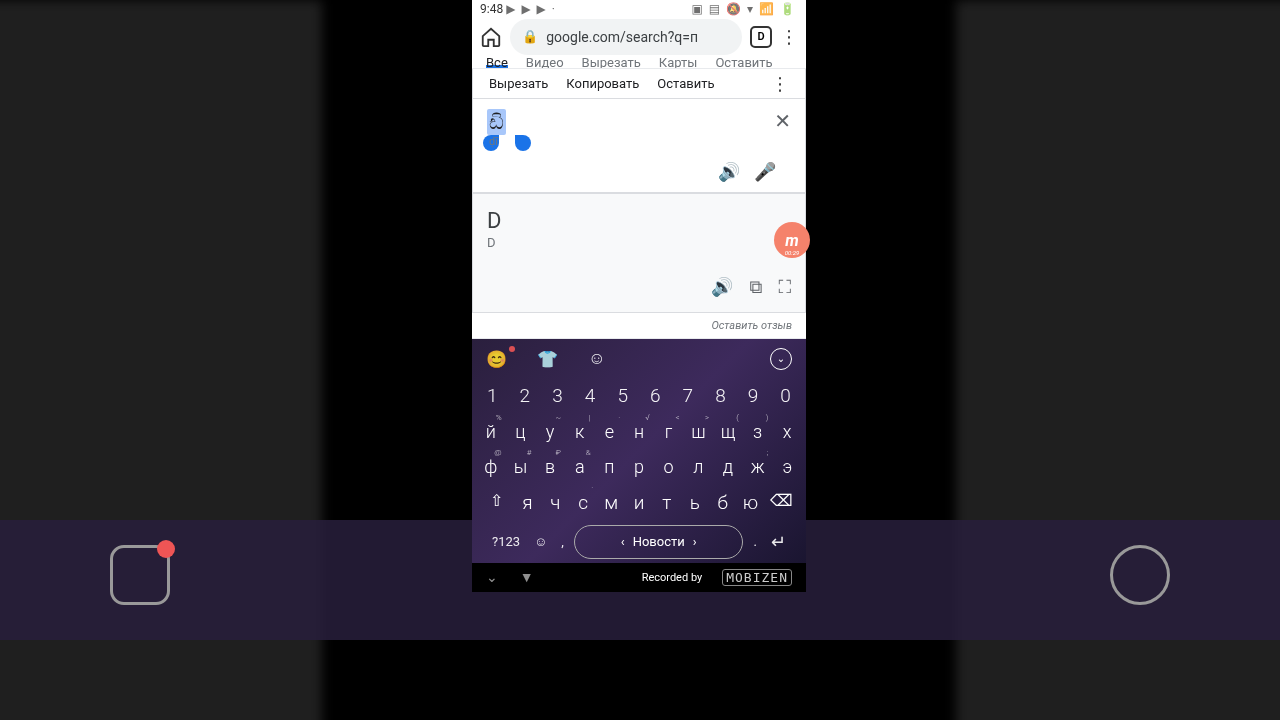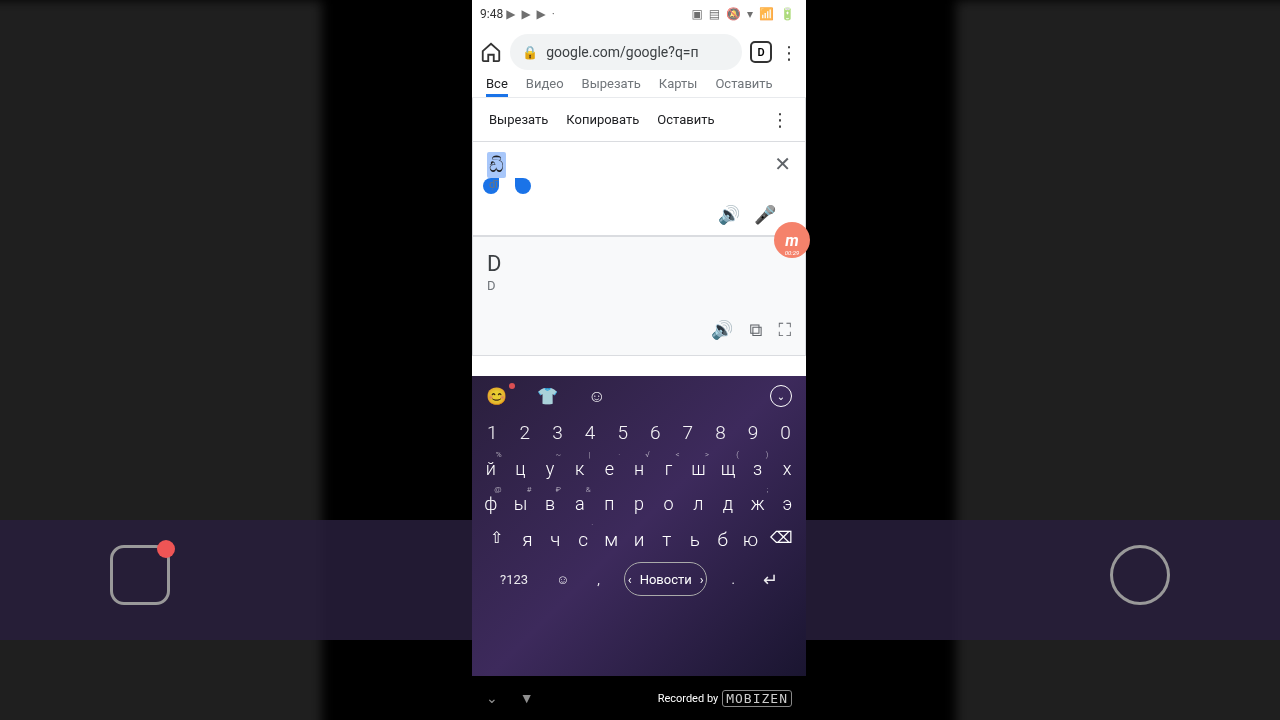--- a/index.html
+++ b/index.html
@@ -5,21 +5,21 @@
 *{margin:0;padding:0;box-sizing:border-box;font-family:Roboto,Arial,sans-serif}
 body{width:1280px;height:720px;background:#000;position:relative;overflow:hidden}
 .bg-left,.bg-right{position:absolute;top:0;height:720px;filter:blur(2px);opacity:.55}
 .bg-left{left:0;width:472px;background:#3a3a3a;transform:scale(3) translate(-50px,0);transform-origin:top right}
 .bg-right{right:0;width:474px;background:#3a3a3a;transform:scale(3) translate(50px,0);transform-origin:top left}
 .bg-bar{position:absolute;bottom:80px;left:0;right:0;height:120px;background:rgba(40,30,60,.85)}
 .bg-bar .ic{position:absolute;top:25px;width:60px;height:60px;border:3px solid #999;border-radius:14px}
 .bg-bar .ic1{left:110px}
 .bg-bar .ic1::after{content:'';position:absolute;top:-8px;right:-8px;width:18px;height:18px;border-radius:50%;background:#e55}
 .bg-bar .ic3{right:110px;border-radius:50%}
-.phone{position:absolute;left:472px;top:0;width:334px;height:720px;background:#fff;display:flex;flex-direction:column}
+.phone{position:absolute;left:472px;top:0;width:334px;height:592px;background:#fff;display:flex;flex-direction:column}
 .status-bar{height:28px;background:#fff;display:flex;align-items:center;padding:0 8px;font-size:12px;color:#333}
 .status-bar .sp{flex:1}
 .status-bar .ic{margin:0 3px;opacity:.7}
 .url-bar{height:48px;display:flex;align-items:center;padding:0 8px;gap:8px}
 .home-ic{width:22px;height:22px}
 .url-pill{flex:1;background:#f1f3f4;border-radius:18px;height:36px;display:flex;align-items:center;padding:0 12px;gap:8px;color:#3c4043;font-size:14px;overflow:hidden}
 .lock{font-size:13px}
 .tabs-ic{width:22px;height:22px;border:2px solid #333;border-radius:5px;display:flex;align-items:center;justify-content:center;font-size:11px;font-weight:600}
 .dots{font-size:18px;color:#333}
 .gtabs{display:flex;gap:18px;padding:0 14px;font-size:13px;color:#70757a;border-bottom:1px solid #e8eaed;height:22px;overflow:hidden}
@@ -54,29 +54,29 @@
 .kb-tools .sp{flex:1}
 .kb-tools .chev{width:22px;height:22px;border:1.5px solid #fff;border-radius:50%;display:flex;align-items:center;justify-content:center;font-size:10px}
 .kb-row{display:flex;justify-content:space-around;padding:2px 4px}
 .kb-row.nums{margin-top:4px}
 .key{flex:1;text-align:center;font-size:19px;padding:5px 0;position:relative;font-weight:300}
 .key .sub{position:absolute;top:-3px;right:4px;font-size:8px;opacity:.7}
 .key.num{font-size:19px;font-weight:300;opacity:.95}
 .kb-row.r2 .key{font-size:18px}
 .kb-row.r4{padding:2px 8px}
 .kb-row.r4 .shift,.kb-row.r4 .bksp{flex:1.2;font-size:16px}
-.kb-bottom{display:flex;align-items:center;padding:4px 24px;gap:20px}
+.kb-bottom{display:flex;align-items:center;padding:4px 16px;gap:6px}
 .kb-bottom .bk{font-size:13px;opacity:.9;padding:6px 4px}
 .kb-bottom .lang-pill{flex:1;border:1.5px solid #aaa;border-radius:20px;height:34px;display:flex;align-items:center;justify-content:center;font-size:13px;gap:8px}
 .kb-bottom .enter{font-size:18px}
 .nav-bar{height:44px;background:#000;display:flex;align-items:center;padding:0 14px;color:#ccc;font-size:11px}
 .nav-bar .nv{font-size:14px;margin-right:22px;opacity:.7}
 .nav-bar .sp{flex:1}
 .nav-bar .rec{font-size:11px;color:#fff}
-.nav-bar .mz{font-family:monospace;font-size:13px;letter-spacing:1px;margin-left:4px;border:1px solid #888;border-radius:3px;padding:0 3px}
+.nav-bar .mz{font-family:monospace;font-size:13px;letter-spacing:1px;margin-left:20px;border:1px solid #888;border-radius:3px;padding:0 3px}
 svg{display:block}
 </style>
 </head>
 <body>
 
 <div class="bg-left">
   
   
 </div>
 <div class="bg-right">
@@ -108,21 +108,21 @@
   </div>
 
   <div class="url-bar">
     <span class="home-ic">
       <svg viewBox="0 0 24 24" fill="none" stroke="#333" stroke-width="2">
           <path d="M3 11l9-8 9 8v10a1 1 0 01-1 1h-5v-7h-6v7H4a1 1 0 01-1-1z"></path>
         </svg>
     </span>
     <div class="url-pill">
       <span class="lock">🔒</span>
-      <span>google.com/google?q=п</span>
+      <span>google.com/search?q=п</span>
     </div>
     <span class="tabs-ic">D</span>
     <span class="dots">⋮</span>
   </div>
 
   <div class="gtabs">
     <span class="t active">Все</span>
     <span class="t">Видео</span>
     <span class="t">Вырезать</span>
     <span class="t">Карты</span>
@@ -156,20 +156,21 @@
   <div class="out-area">
     <div class="out-big">D</div>
     <div class="out-small">D</div>
     <div class="out-actions">
       <span class="aic">🔊</span>
       <span class="aic">⧉</span>
       <span class="aic">⛶</span>
     </div>
   </div>
 
+  <div class="feedback-link">Оставить отзыв</div>
   <div class="spacer"></div>
 
   <div class="kb">
     <div class="kb-tools">
       <span class="ti">😊<span class="dot"></span></span>
       <span class="ti">👕</span>
       <span class="ti">☺</span>
       <span class="sp"></span>
       <span class="chev">⌄</span>
     </div>

